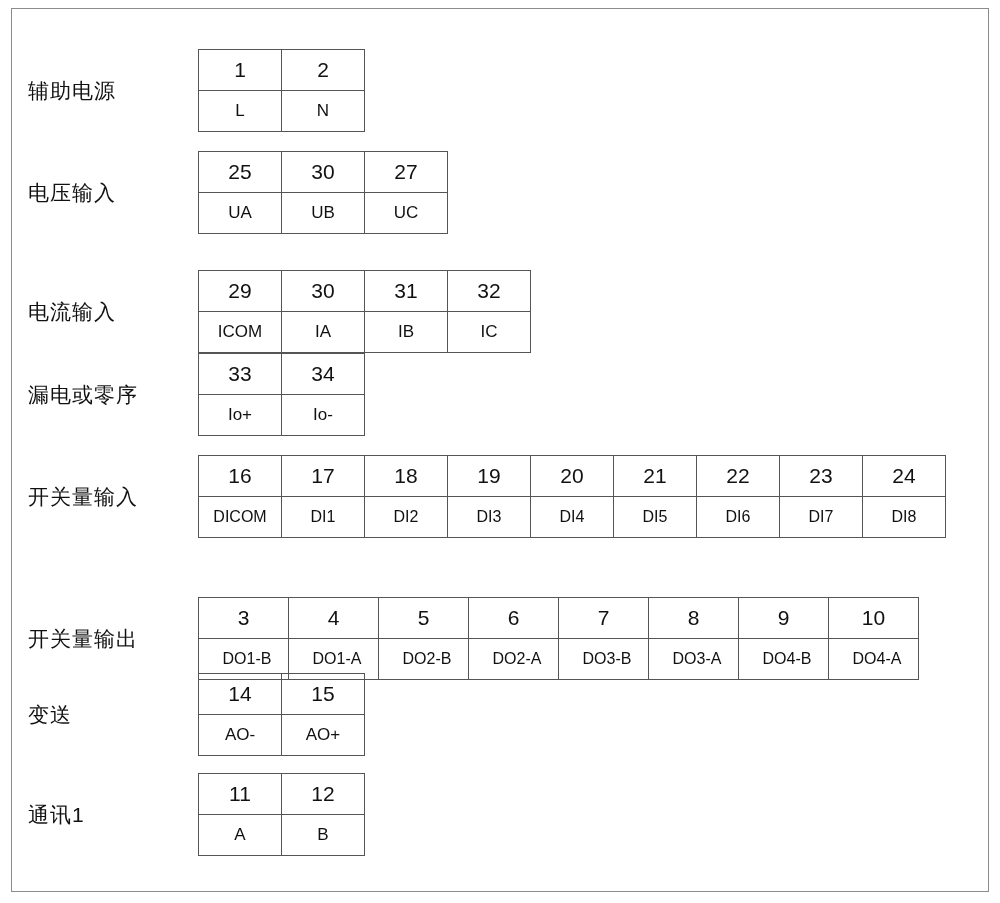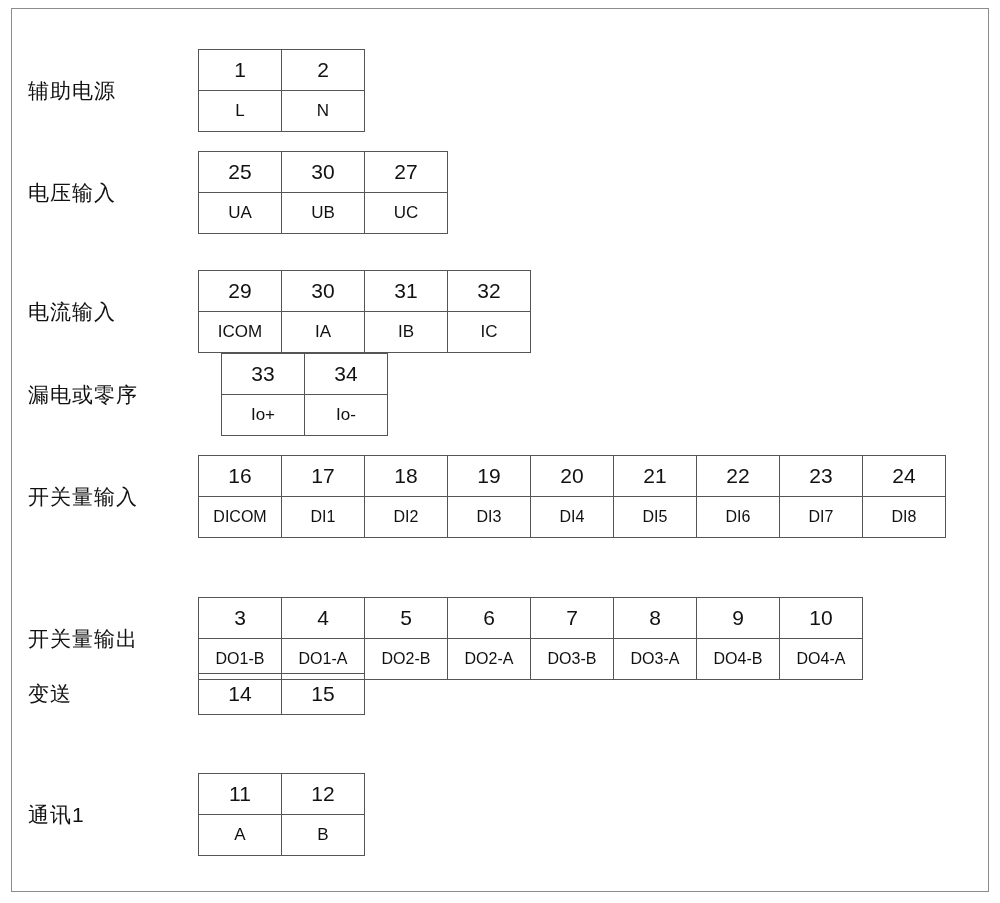--- a/index.html
+++ b/index.html
@@ -70,21 +70,21 @@
   .w-aux td  { width: 82px; }
   .w-volt td { width: 82px; }
   .w-curr td { width: 82px; margin-left: 47px; }
   .w-leak td { width: 82px; }
   .w-di td   { width: 82px; }
   .w-do td   { width: 82px; }
   .w-ao td   { width: 82px; }
   .w-comm td { width: 82px; }
 
   .w-di tr.name td { font-size: 16px; margin-left: 20px; }
-  .w-do tr.name td { font-size: 16px; letter-spacing: 0px; }
+  .w-do tr.name td { font-size: 16px; letter-spacing: 0px; padding-left: 7px; }
 </style>
 </head>
 <body>
 
 <div id="page">
   <div id="frame">
     <div class="rows">
 
       <div class="row" style="left:16px; top:40px;">
         <div class="row-label">辅助电源</div>
@@ -133,21 +133,21 @@
           <tr class="name">
             <td>ICOM</td>
             <td>IA</td>
             <td>IB</td>
             <td>IC</td>
           </tr>
         </tbody>
           </table>
       </div>
 
-      <div class="row" style="left:16px; top:344px;gap:23px;">
+      <div class="row" style="left:16px; top:344px;">
         <div class="row-label">漏电或零序</div>
         <table class="table w-leak">
           <tbody>
               <tr class="num">
             <td>33</td>
             <td>34</td>
           </tr>
           <tr class="name">
             <td>Io+</td>
             <td>Io-</td>
@@ -215,20 +215,24 @@
       </div>
 
       <div class="row" style="left:16px; top:664px;">
         <div class="row-label">变送</div>
         <table class="table w-ao">
           <tbody>
               <tr class="num">
             <td>14</td>
             <td>15</td>
           </tr>
+          <tr class="name">
+            <td>AO-</td>
+            <td>AO+</td>
+          </tr>
         </tbody>
           </table>
       </div>
 
       <div class="row" style="left:16px; top:764px;">
         <div class="row-label">通讯1</div>
         <table class="table w-comm">
           <tbody>
               <tr class="num">
             <td>11</td>

